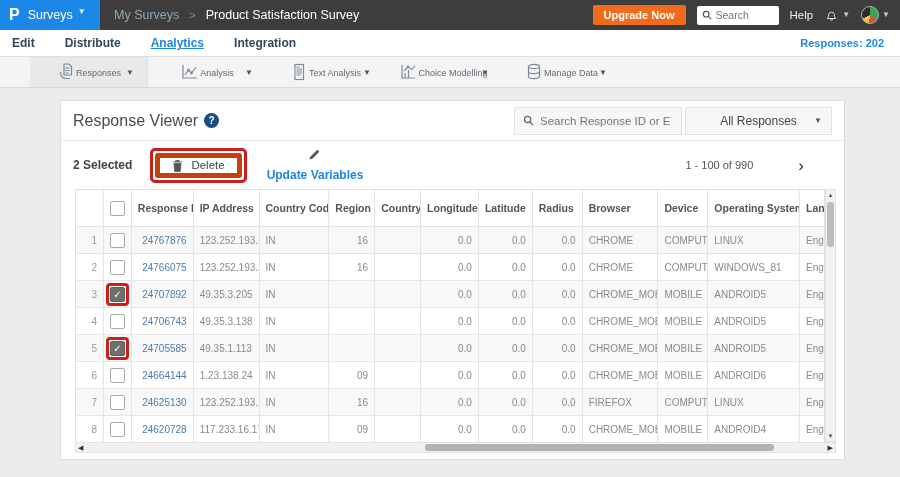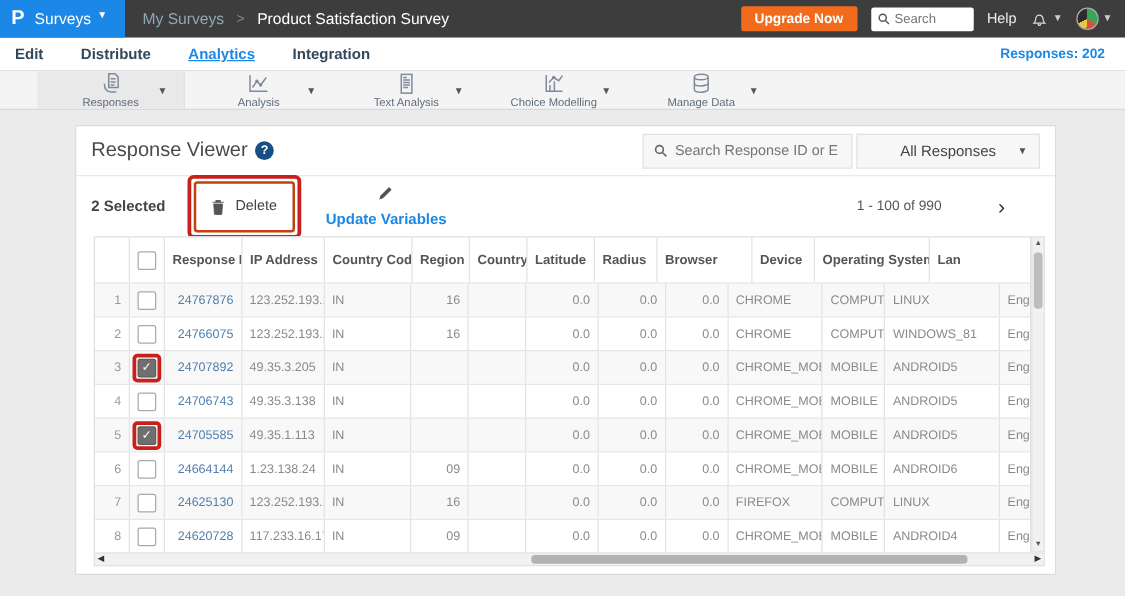--- a/index.html
+++ b/index.html
@@ -28,42 +28,42 @@
   
   .nav { position:absolute; top:30px; left:0; width:900px; height:27px; background:#fff; border-bottom:1px solid #e0e0e0; display:flex; align-items:center; padding-left:12px; }
   .nav-item { font-size:12px; font-weight:bold; color:#33475b; margin-right:30px; text-decoration:none; cursor:pointer; }
   .nav-item.active { color:#1b87e6; text-decoration:underline; }
   .responses-count { margin-left:auto; padding-right:16px; color:#1b87e6; font-size:11px; font-weight:bold; }
 
   
   .toolbar { position:absolute; top:57px; left:0; width:900px; height:31px; background:#f4f4f4; border-bottom:1px solid #d9d9d9; display:flex; padding-left:30px; }
   .tool-item { width:118px; height:100%; position:relative; display:flex; align-items:center; justify-content:center; cursor:pointer; }
   .tool-item.active { background:#e9e9e9; border-right:1px solid #e0e0e0; }
-  .tool-center { display:flex; flex-direction:column; align-items:center; }
+  .tool-center { display:flex; flex-direction:row; align-items:center; }
   .tool-center svg { display:block; }
   .tool-label { font-size:9px; color:#5f6b7a; margin-top:1px; white-space:nowrap; }
   .tool-caret { position:absolute; right:13px; top:11px; font-size:8px; color:#555; }
   .ticon { stroke:#7f8b9b; fill:none; stroke-width:1.2; }
 
   
   .card { position:absolute; left:60px; top:100px; width:785px; height:360px; background:#fff; border:1px solid #dcdcdc; }
   .card-header { height:40px; display:flex; align-items:center; padding:0 12px; border-bottom:1px solid #e8e8e8; }
   .viewer-title { font-size:16px; color:#4a4a4a; }
   .help-circle { width:15px; height:15px; border-radius:50%; background:#174f85; color:#fff; font-size:10px; font-weight:bold; text-align:center; line-height:15px; margin-left:6px; cursor:pointer; }
   .viewer-search { margin-left:auto; width:168px; height:28px; background:#f7f7f7; border:1px solid #e2e2e2; display:flex; align-items:center; padding:0 8px; gap:6px; }
   .viewer-search input { border:none; outline:none; background:transparent; font-size:11.5px; color:#555; width:130px; font-family:"Liberation Sans",sans-serif; }
   .filter-select { width:147px; height:28px; background:#f7f7f7; border:1px solid #e2e2e2; margin-left:3px; position:relative; display:flex; align-items:center; justify-content:center; font-size:12px; color:#444; cursor:pointer; }
   .filter-select .caret { position:absolute; right:9px; color:#555; }
 
   
   .action-row { height:48px; display:flex; align-items:center; padding:0 12px; }
   .selected-text { font-size:12px; font-weight:bold; color:#444; }
   .annot { border:3px solid #c8201d; border-radius:5px; padding:2px; display:inline-flex; }
   .delete-wrap { margin-left:18px; }
-  .delete-btn { background:#fff; border:2px solid #c2410c; border-radius:3px; height:41px; padding:0 12px; display:flex; align-items:center; gap:8px; font-size:11.5px; color:#444; cursor:pointer; font-family:"Liberation Sans",sans-serif; }
+  .delete-btn { background:#fff; border:5px solid #c2410c; border-radius:3px; height:25px; padding:0 12px; display:flex; align-items:center; gap:8px; font-size:11.5px; color:#444; cursor:pointer; font-family:"Liberation Sans",sans-serif; }
   .update-vars { display:flex; align-items:center; gap:7px; margin-left:20px; cursor:pointer;flex-direction:column; }
   .update-vars span { font-size:12px; font-weight:bold; color:#1b87e6; }
   .pagination { margin-left:auto; display:flex; align-items:center; gap:45px; padding-right:28px; }
   .page-range { font-size:11px; color:#555; }
   .page-next { font-size:17px; color:#333; line-height:1; cursor:pointer; }
 
   
   .tbl { position:absolute; left:14px; top:88px; width:750px; border:1px solid #dfdfdf; background:#fff; }
   .thr, .tr { display:flex; width:748px; }
   .thr { height:36px; }
@@ -256,20 +256,23 @@
         </div>
         <div class="th c4">
           <span>Country Code</span>
         </div>
         <div class="th c5">
           <span>Region</span>
         </div>
         <div class="th c6">
           <span>Country</span>
         </div>
+        <div class="th c7">
+          <span>Longitude</span>
+        </div>
         <div class="th c8">
           <span>Latitude</span>
         </div>
         <div class="th c9">
           <span>Radius</span>
         </div>
         <div class="th c10">
           <span>Browser</span>
         </div>
         <div class="th c11">

